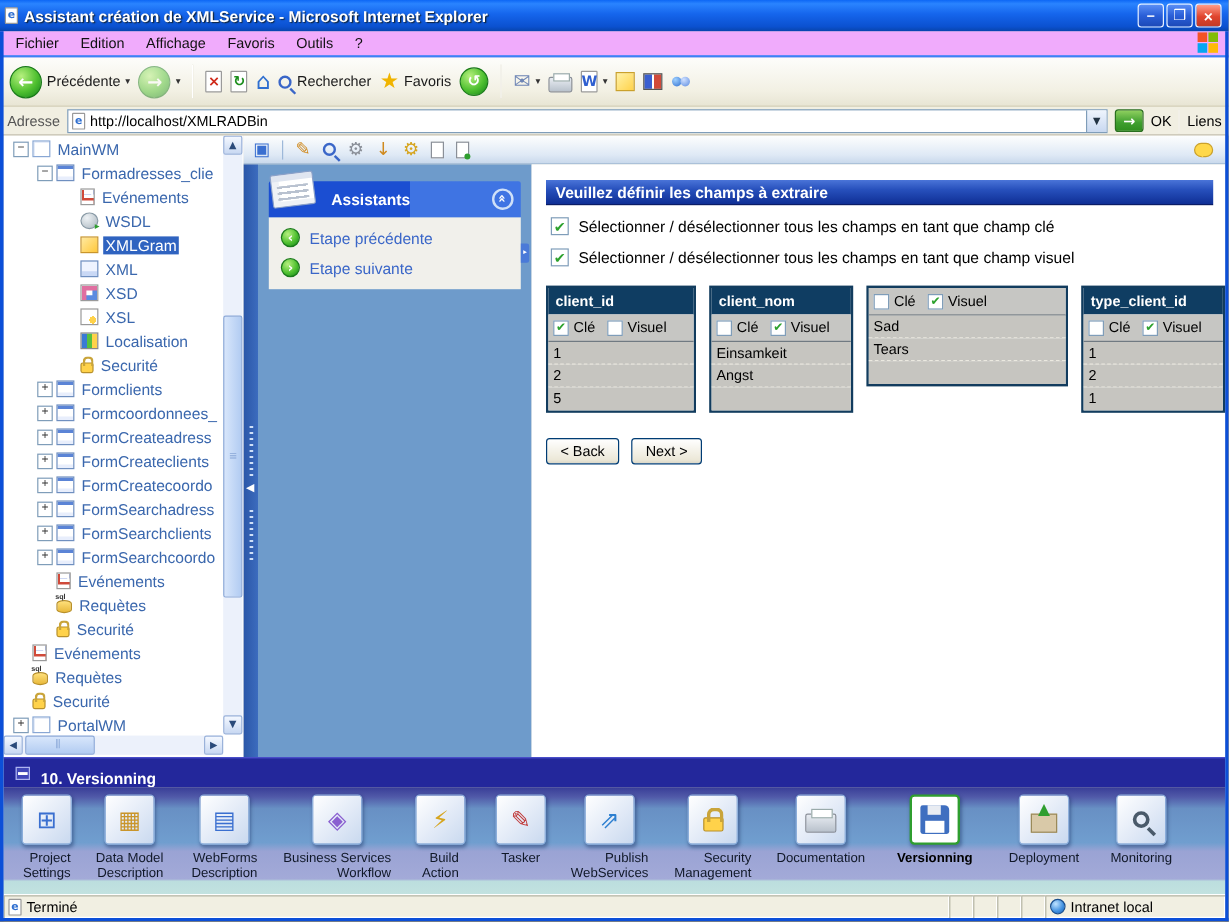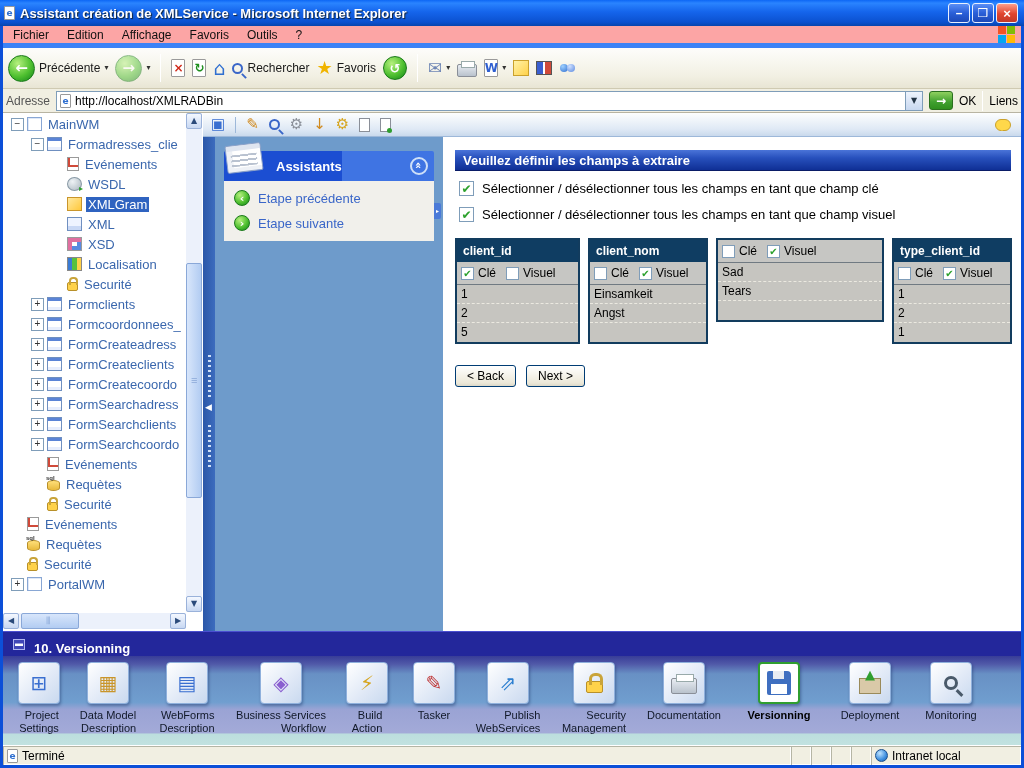--- a/index.html
+++ b/index.html
@@ -20,22 +20,22 @@
     display:flex; align-items:center; padding:0 4px; color:#fff; z-index:55; }
   .tb-title { font-weight:bold; font-size:13px; text-shadow:1px 1px 1px #123; margin-left:5px; flex:1;
     white-space:nowrap; overflow:hidden; }
   .winbtns { display:flex; gap:2px; margin-right:2px; }
   .wbtn { width:22px; height:20px; border-radius:3px; border:1px solid #e8f0ff;
     background:linear-gradient(180deg,#5a8ef5,#2a5fd8 50%,#1c49b8); color:#fff; font-size:12px;
     display:flex; align-items:center; justify-content:center; font-weight:bold; }
   .wbtn.close { background:linear-gradient(180deg,#ff9d8a,#e0442e 55%,#c23a28); font-size:13px; }
 
   
-  .menubar { position:absolute; left:0; top:26px; width:1024px; height:22px; background:#fca5a5;
-    border-bottom:5px solid #3b82f6; display:flex; align-items:center; padding-left:4px; }
+  .menubar { position:absolute; left:0; top:26px; width:1024px; height:22px; background:#f0abfc;
+    border-bottom:2px solid #3b82f6; display:flex; align-items:center; padding-left:4px; }
   .menu-item { padding:2px 9px; color:#111; font-size:12px; }
   .winflag { margin-left:auto; margin-right:8px; width:18px; height:18px; display:grid;
     grid-template-columns:8px 8px; grid-template-rows:8px 8px; gap:1px; }
   .winflag i { display:block; }
   .winflag i:nth-child(1){background:#f35325;} .winflag i:nth-child(2){background:#81bc06;}
   .winflag i:nth-child(3){background:#05a6f0;} .winflag i:nth-child(4){background:#ffba08;}
 
   
   .ietoolbar { position:absolute; left:0; top:48px; width:1024px; height:41px;
     background:linear-gradient(180deg,#fdfdfb,#f2f0e3 70%,#e8e5d4); border-bottom:1px solid #cfcab2;
@@ -178,21 +178,21 @@
   .main { position:absolute; left:443px; top:137px; width:578px; height:494px; background:#fff; }
   .wiz-header { margin:13px 10px 0 12px; height:21px; color:#fff; font-weight:bold; font-size:13px;
     padding:3px 0 0 8px; background:linear-gradient(180deg,#4a74d8,#2750bc 40%,#0f2f95);
     border-bottom:1px solid #0a1c66; }
   .selrow { display:flex; align-items:center; gap:8px; margin:10px 0 0 16px; }
   .selrow + .selrow { margin-top:11px; }
   .cb { width:15px; height:15px; min-width:15px; background:#fff; border:1px solid #7f9db9;
     display:flex; align-items:center; justify-content:center; color:#2ca12c; font-weight:bold;
     font-size:12px; font-family:"DejaVu Sans",sans-serif; }
   .selrow .sel-label { font-size:13px; color:#000; }
-  .ftables { display:flex; gap:8px; margin:16px 0 0 12px; align-items:flex-start; }
+  .ftables { display:flex; gap:8px; margin:16px 0 0 12px; align-items:flex-start;justify-content:space-between; }
   .ftable { border:2px solid #123c5e; }
   .ftable:nth-child(1){ width:125px; } .ftable:nth-child(2){ width:120px; }
   .ftable:nth-child(3){ width:168px; } .ftable:nth-child(4){ width:120px; }
   .fhead { background:#0f3d62; color:#fff; font-weight:bold; font-size:12px; padding:4px 0 4px 6px; }
   .fctrl { background:#c6c6c3; border-bottom:1px solid #707a82; display:flex; align-items:center;
     gap:4px; padding:4px 0 4px 4px; }
   .fctrl .cb { width:13px; height:13px; min-width:13px; font-size:10px; }
   .fclab { font-size:12px; color:#000; margin-right:6px; }
   .frow { background:#c6c5c0; height:19px; font-size:12px; color:#000; padding:2px 0 0 4px;
     border-bottom:1px dashed #ebe9e0; }
@@ -397,20 +397,26 @@
         </div>
         <div class="trow">
           <span style="width: 48px; min-width: 48px;"></span>
           <span class="tboxsp"></span>
           <span class="ti ti-xsd"></span>
           <span class="tlabel">XSD</span>
         </div>
         <div class="trow">
           <span style="width: 48px; min-width: 48px;"></span>
           <span class="tboxsp"></span>
+          <span class="ti ti-xsl"></span>
+          <span class="tlabel">XSL</span>
+        </div>
+        <div class="trow">
+          <span style="width: 48px; min-width: 48px;"></span>
+          <span class="tboxsp"></span>
           <span class="ti ti-localisation"></span>
           <span class="tlabel">Localisation</span>
         </div>
         <div class="trow">
           <span style="width: 48px; min-width: 48px;"></span>
           <span class="tboxsp"></span>
           <span class="ti ti-lock"></span>
           <span class="tlabel">Securité</span>
         </div>
         <div class="trow">

